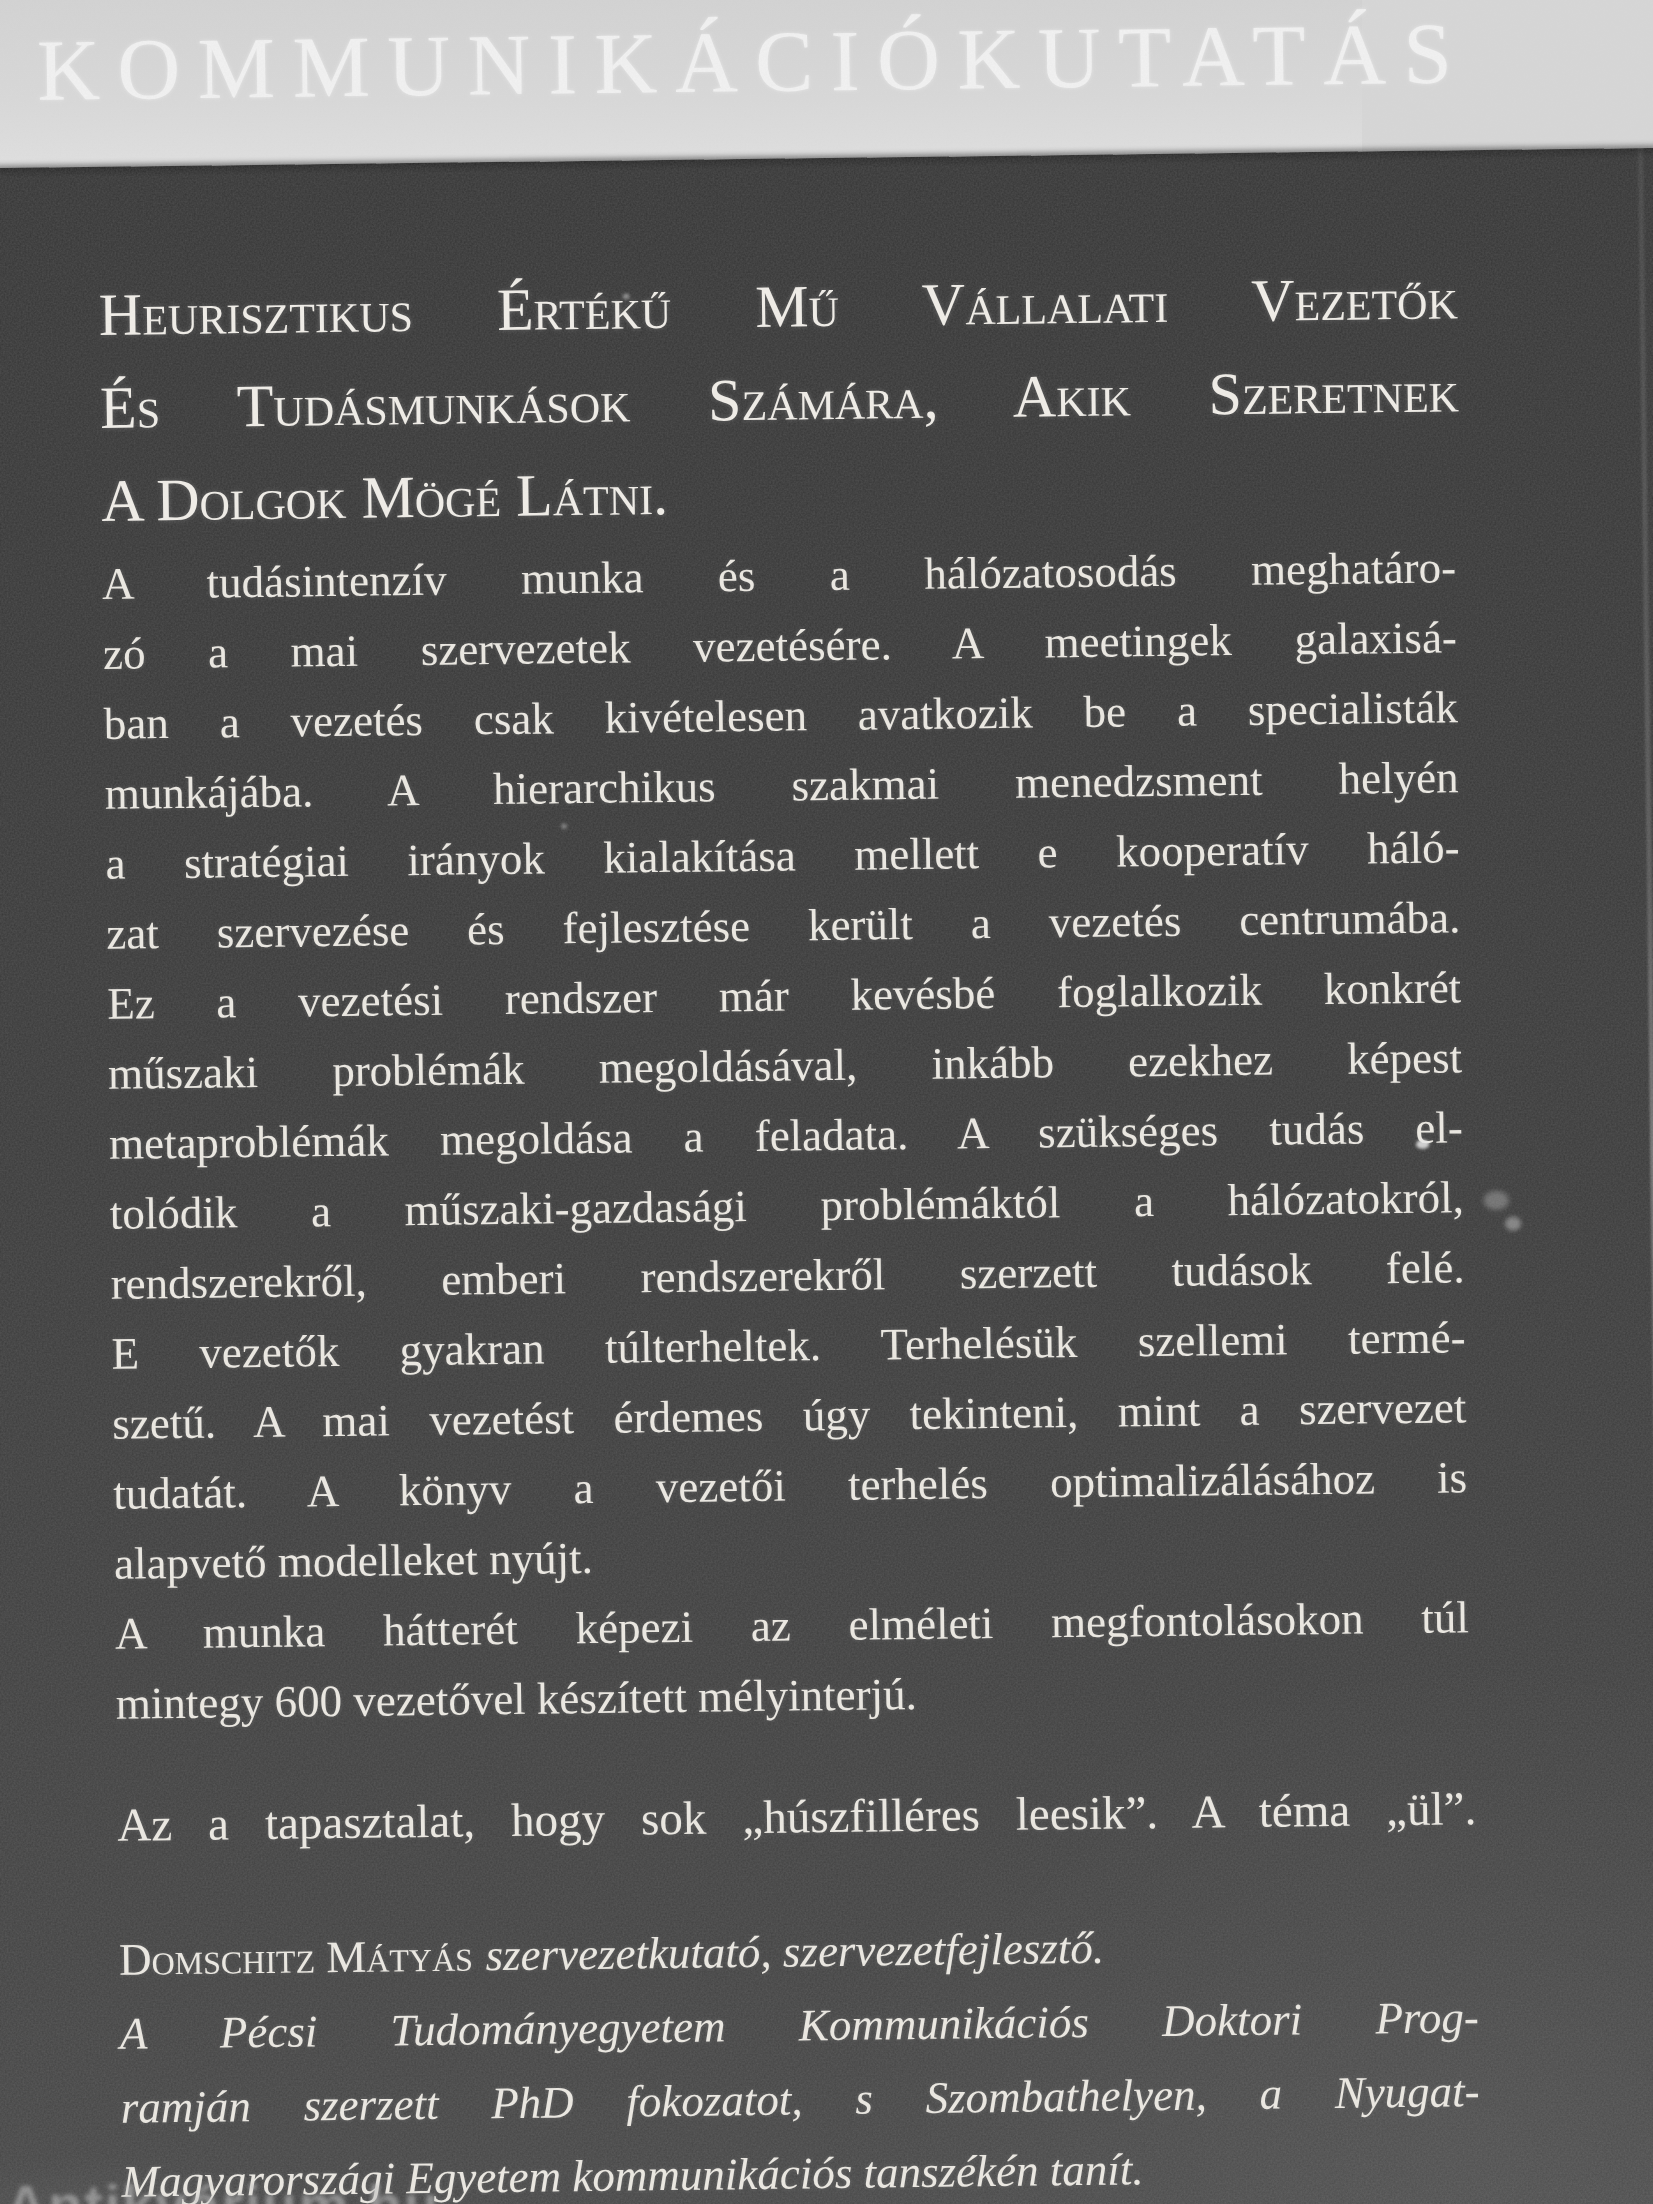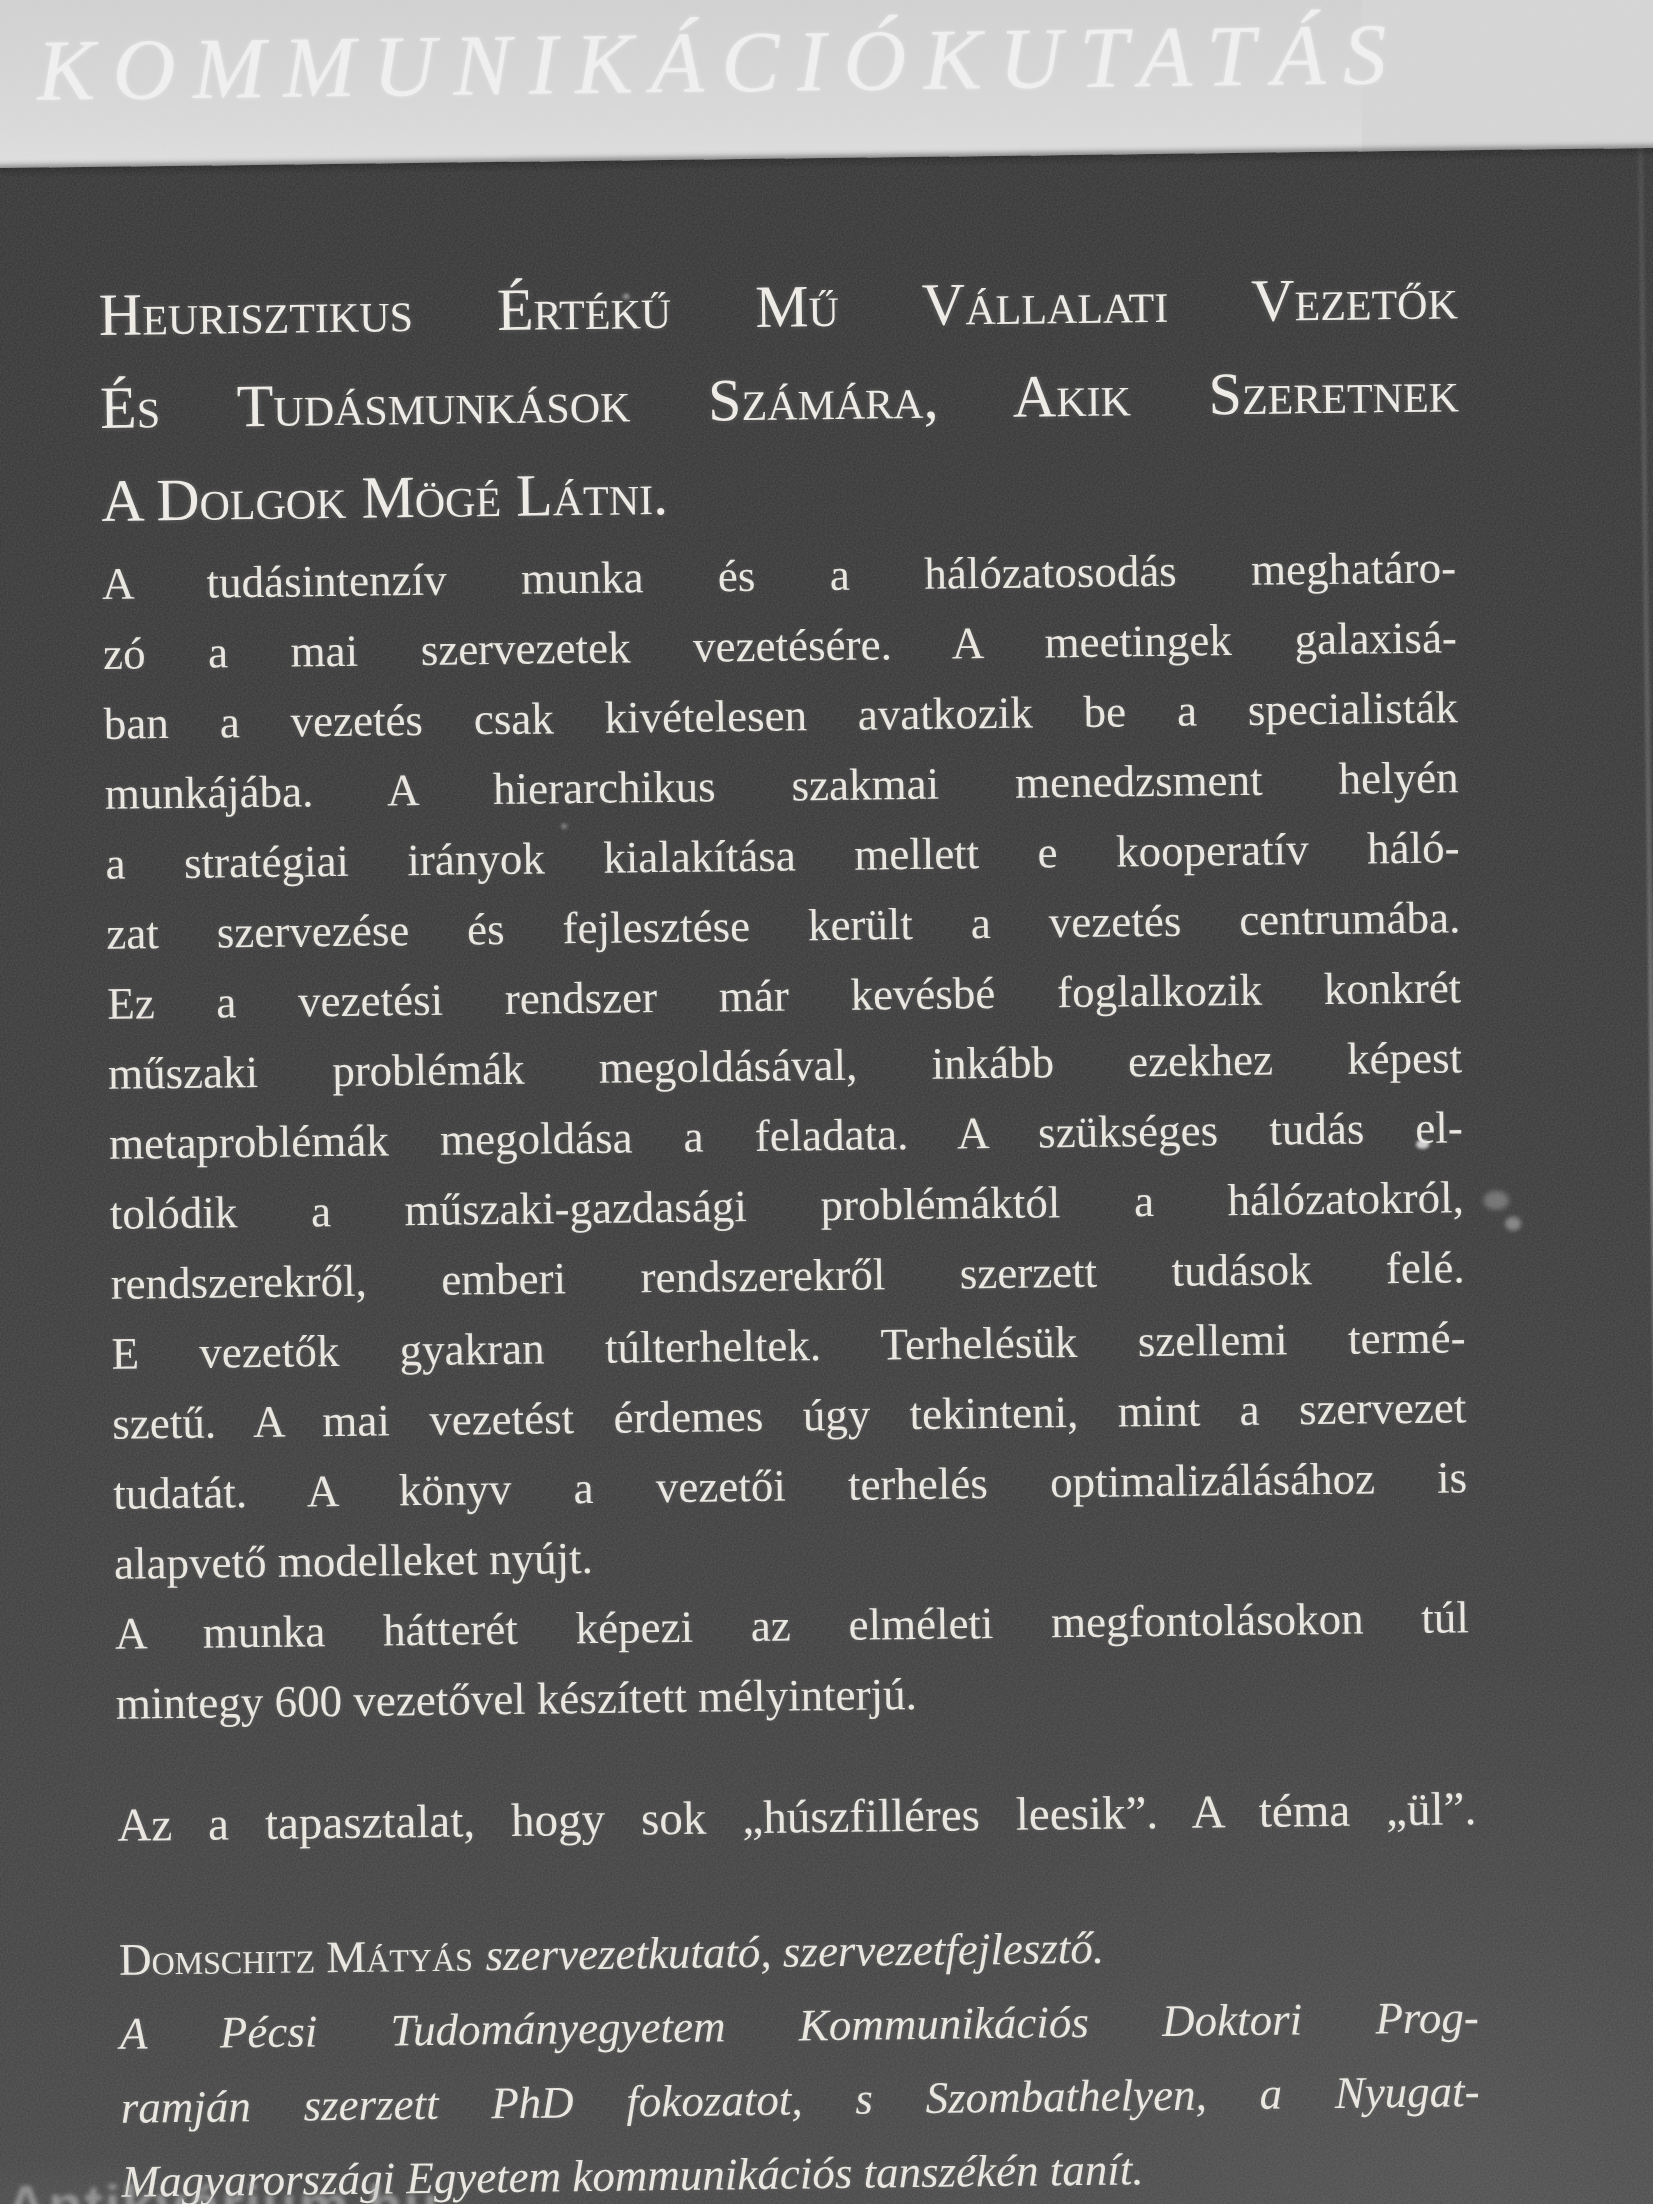--- a/index.html
+++ b/index.html
@@ -8,21 +8,20 @@
     width:1654px;height:2205px;
     margin:0 auto;
     overflow:hidden;
     background:#d6d6d6;
     font-family:"Liberation Serif","DejaVu Serif",serif;
   }
   
   .band{
     position:absolute;left:0;top:0;width:1362px;height:180px;
     background:linear-gradient(180deg,#d2d2d2 0%,#d8d8d8 55%,#e1e1e1 100%);
-    font-style:italic;
   }
   .band-title{
     position:absolute;left:37px;top:-11.6px;width:1611px;height:146px;
     line-height:146px;
     font-size:87px;letter-spacing:17.5px;white-space:nowrap;
     color:#f5f5f5;opacity:.93;
     text-shadow:0 0 3.9px rgba(255,255,255,.55);
     transform:rotate(-0.7deg);transform-origin:50% 50%;
   }
   

